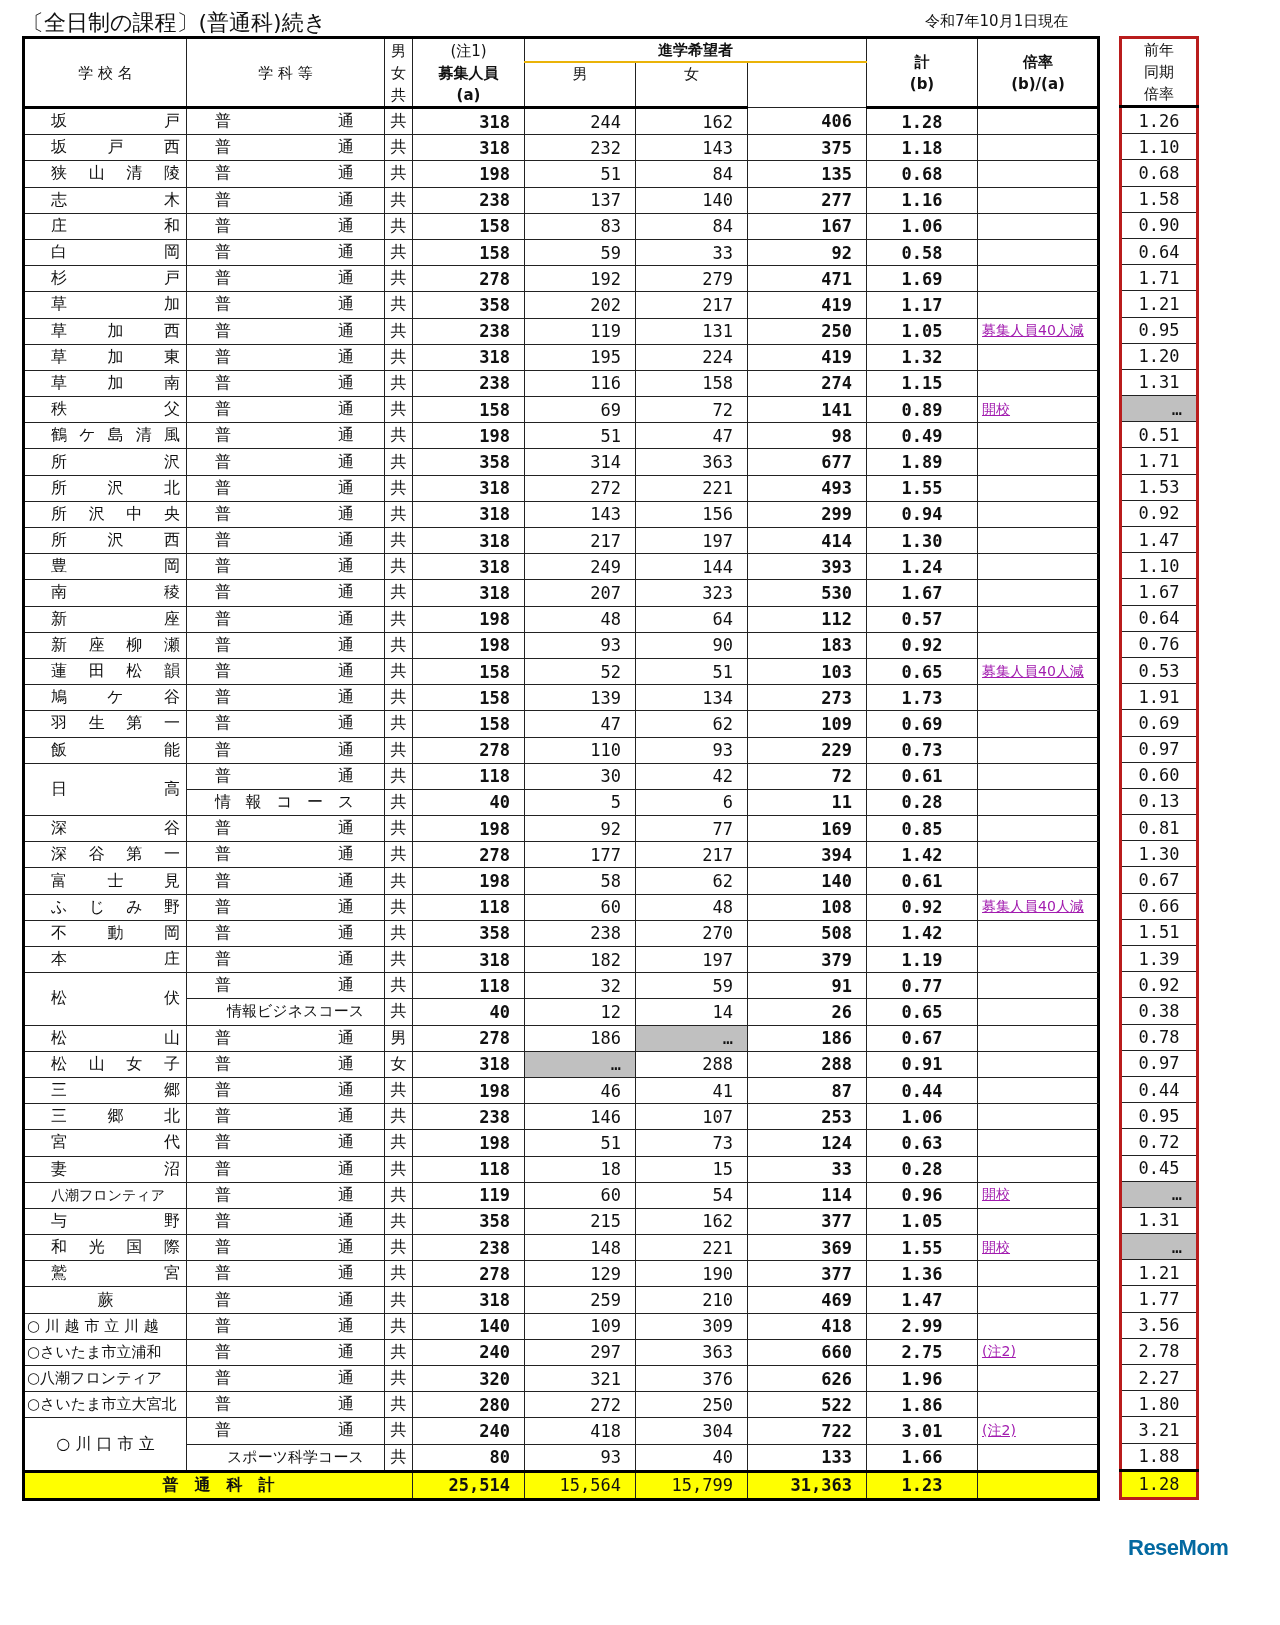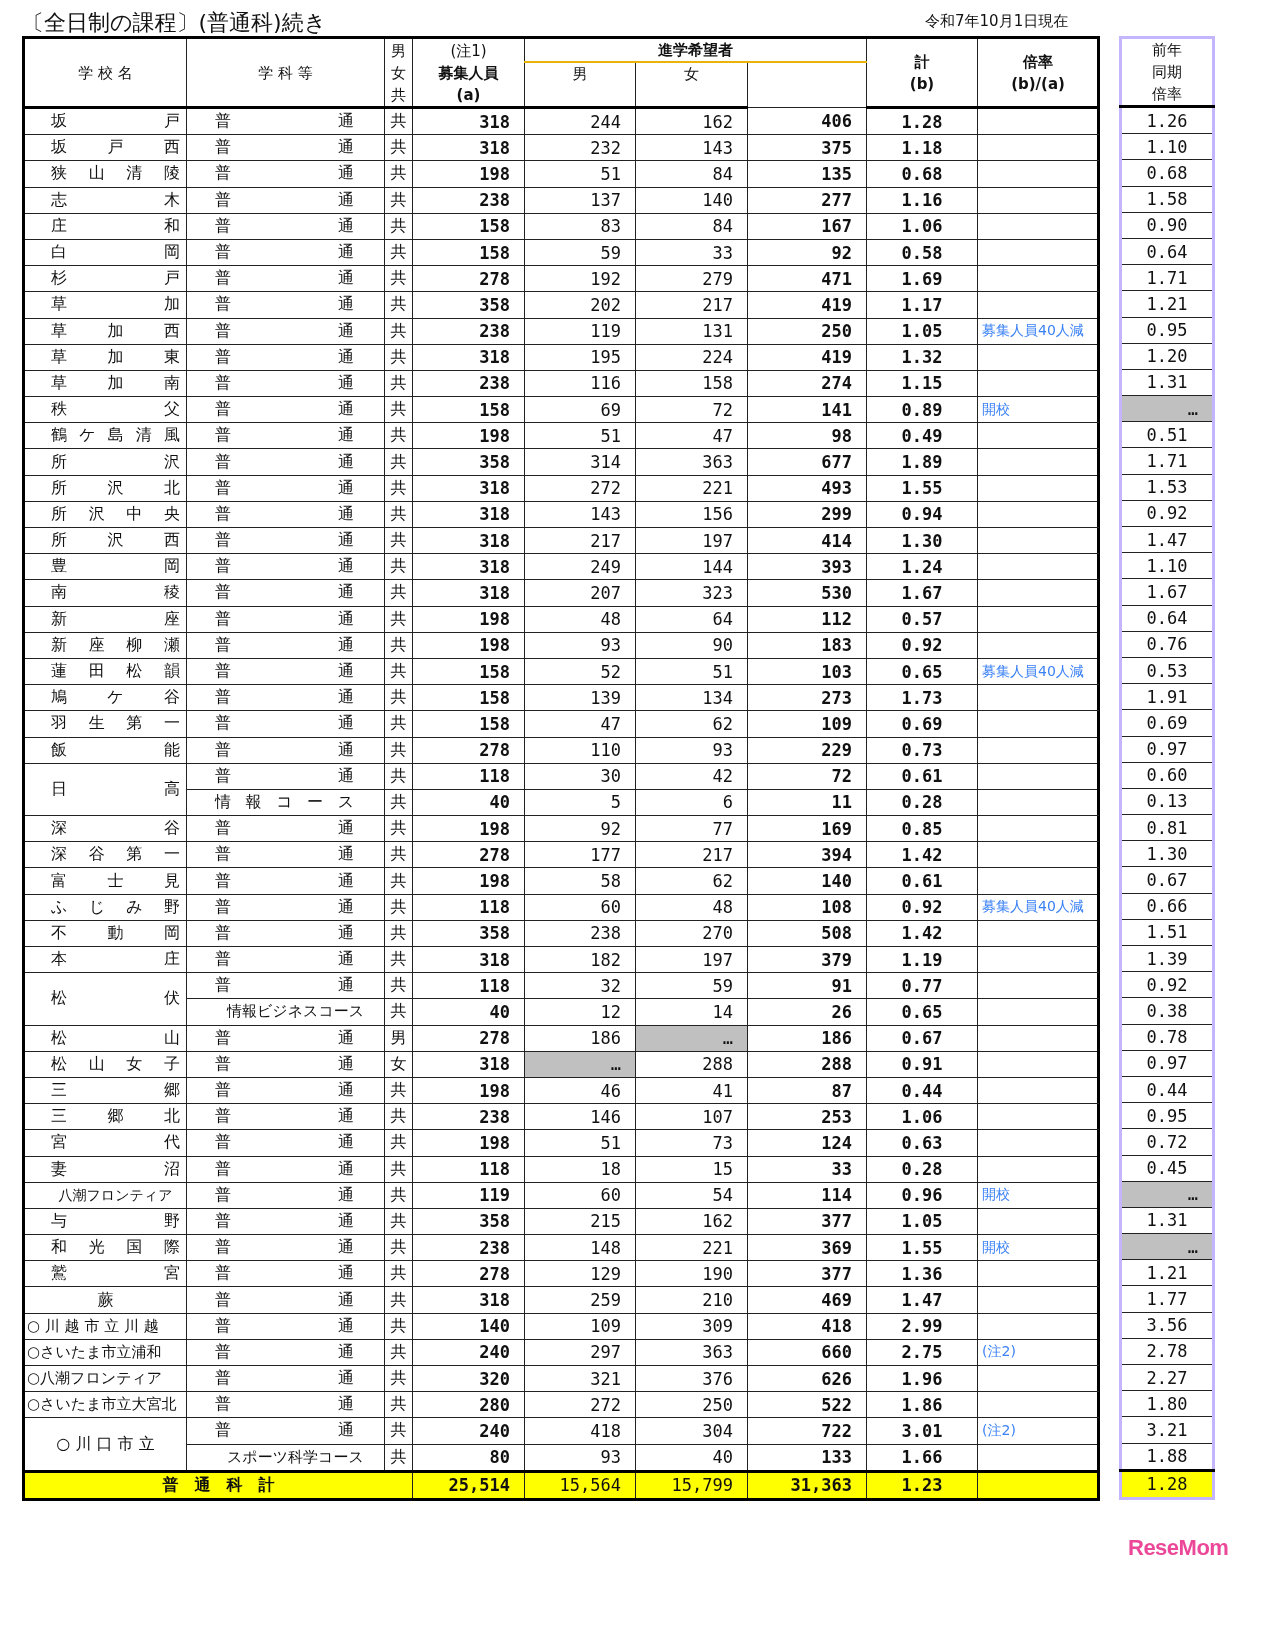--- a/index.html
+++ b/index.html
@@ -1,42 +1,42 @@
 <!DOCTYPE html>
 <html><head>
 <meta charset="utf-8">
 <style>
   html, body { margin:0; padding:0; background:#ffffff; }
   body { width:1280px; height:1625px; position:relative; font-family:"DejaVu Sans", sans-serif; color:#111; overflow:hidden; }
   .title { position:absolute; left:22px; top:8px; font-size:22px; letter-spacing:0px; }
   .asof { position:absolute; left:925px; top:12px; font-size:15px; }
   table { border-collapse:collapse; position:absolute; table-layout:fixed; }
   #main { left:22px; top:36px; width:1078px; border:3px solid #000; }
-  #prev { left:1119px; top:36px; width:96px; border:3px solid #c4b5fd; }
+  #prev { left:1119px; top:36px; width:80px; border:3px solid #b91c1c; }
   td, th { border:1px solid #222; padding:0; height:25.2px; font-size:16px; white-space:nowrap; overflow:hidden; }
   th { font-weight:normal; font-size:15px; line-height:22px; }
   .hdr-row th { height:22px; }
   .thick-bottom { border-bottom:3px solid #000; }
   .num { text-align:right; padding-right:14px; font-family:"DejaVu Sans Mono", monospace; font-size:17px; }
   .bold { font-weight:bold; }
   .ratio { text-align:center; padding-right:0; padding-left:0; }
   .c { text-align:center; }
   .school { font-size:16px; padding:0 6px 0 26px; }
   .school .sp { display:flex; justify-content:space-between; }
   .school.centered { text-align:center; padding:0; }
   .school.small { font-size:15px; padding:0 2px; text-align:left; }
   .dept { padding:0 30px 0 28px; }
   .dept .sp { display:flex; justify-content:space-between; }
   .dept.course { padding:0 28px 0 40px; font-size:15px; }
-  .note { font-size:14px; padding-left:4px; text-align:left; color:#3b82f6; }
+  .note { font-size:14px; padding-left:4px; text-align:left; color:#a21caf;text-decoration:underline; }
   .gray { background:#c0c0c0; }
   .yellow td { background:#ffff00; border-top:3px solid #000; }
-  .watermark { position:absolute; left:1128px; top:1535px; font-size:22px; font-weight:bold; color:#ec4899; font-family:"Liberation Sans", sans-serif; letter-spacing:-0.5px; }
+  .watermark { position:absolute; left:1128px; top:1535px; font-size:22px; font-weight:bold; color:#0369a1; font-family:"Liberation Sans", sans-serif; letter-spacing:-0.5px; }
   .hdr-bold { font-weight:bold; }
-  .wrap2 { font-size:14px; line-height:12px; text-align:center; }
+  .wrap2 { font-size:14px; line-height:12px; }
 </style>
 </head>
 <body>
 
 <div class="title">〔全日制の課程〕(普通科)続き</div>
 <div class="asof">令和7年10月1日現在</div>
 
 <table id="main">
   <colgroup>
     <col style="width:163px">

